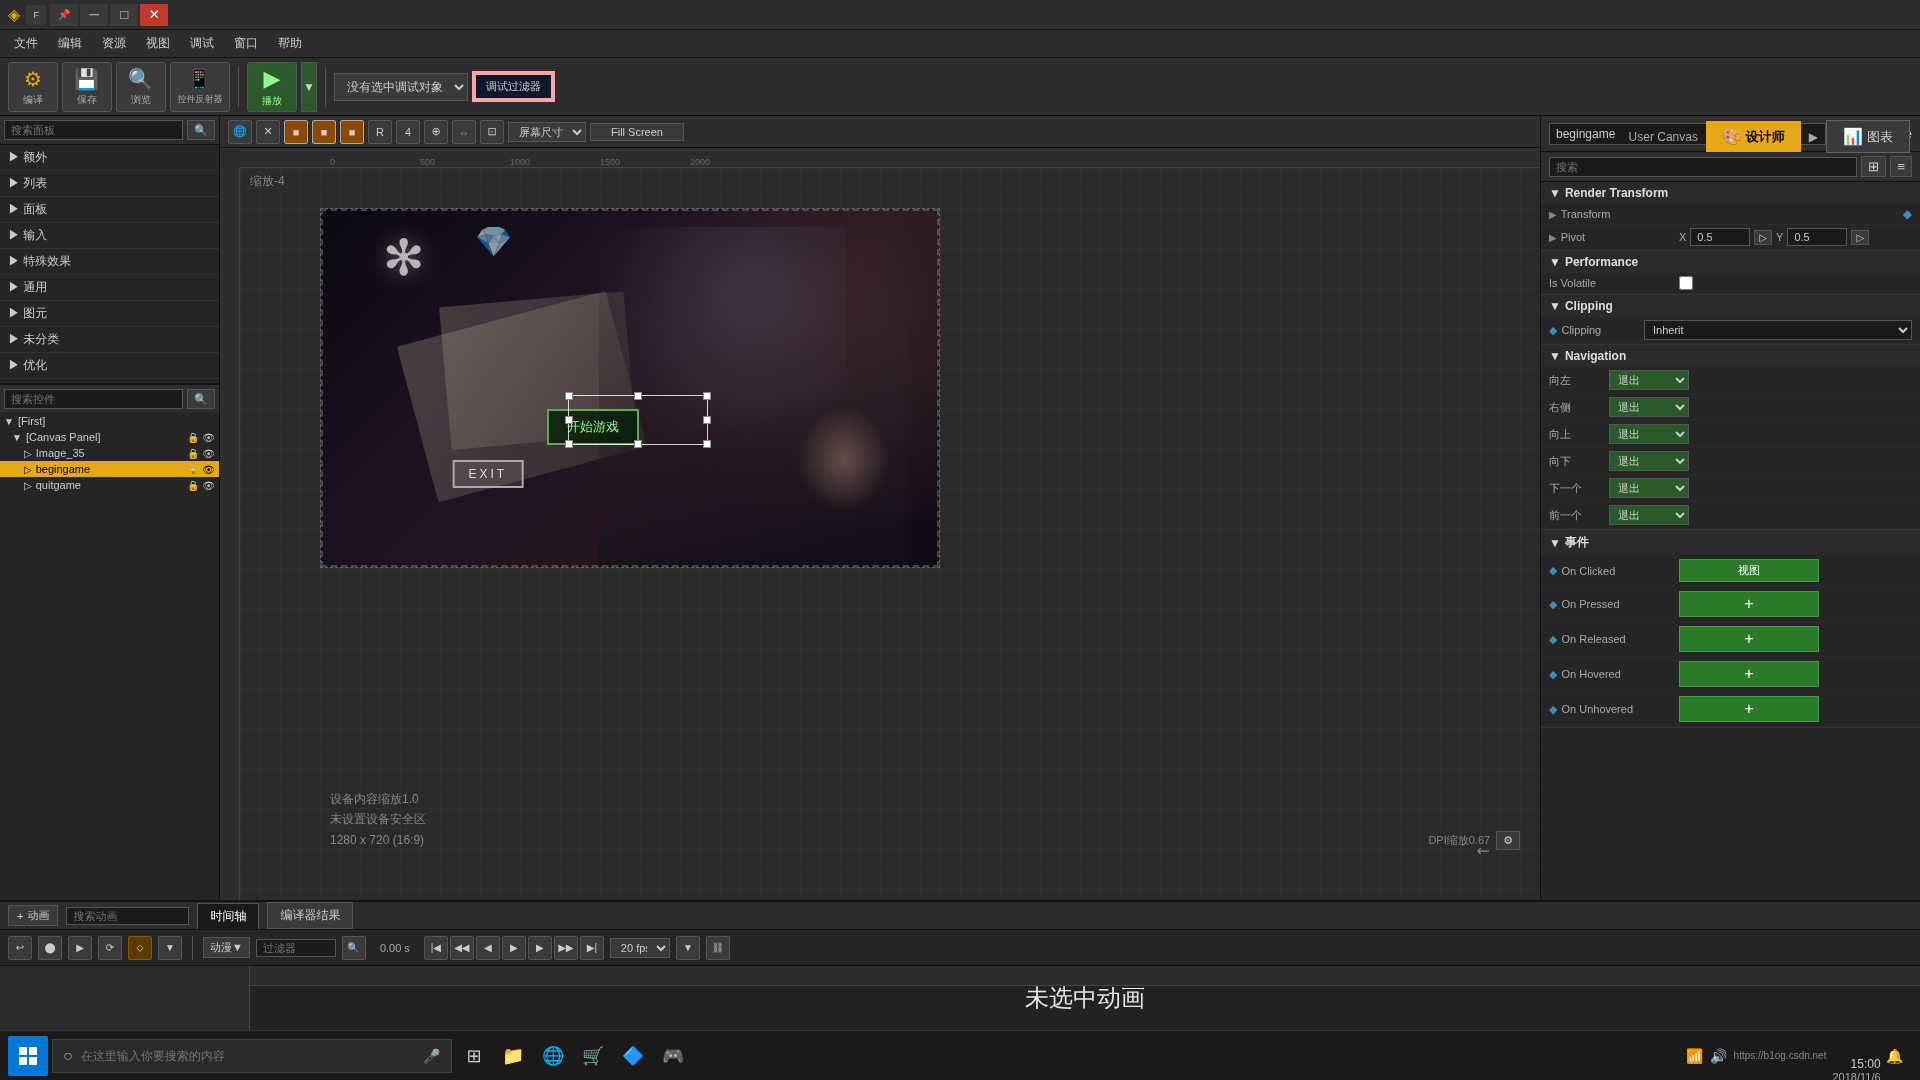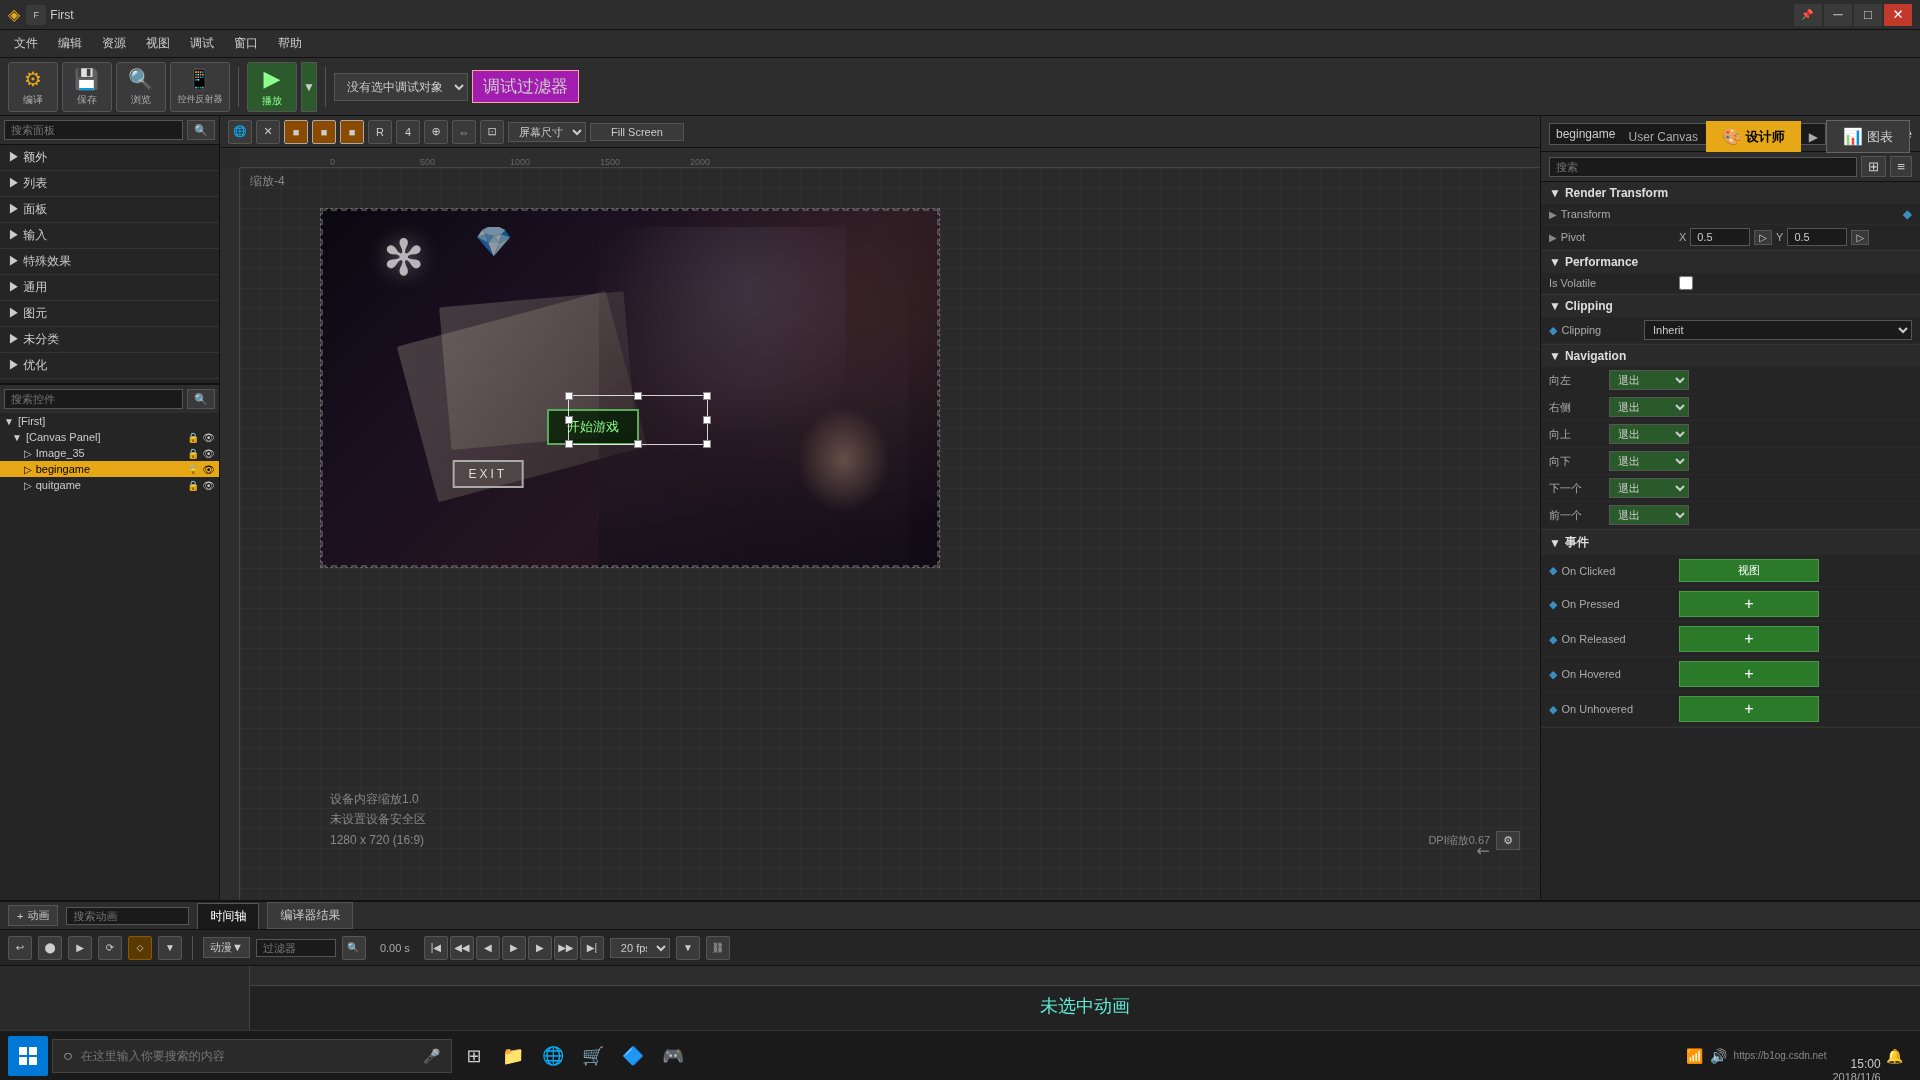--- a/index.html
+++ b/index.html
@@ -85,21 +85,20 @@
     .tb-search { flex: 1; max-width: 400px; height: 34px; background: #2a2a2a; border: 1px solid #444; display: flex; align-items: center; padding: 0 10px; gap: 8px; cursor: text; }
     .tb-search input { background: transparent; border: none; color: #ccc; font-size: 12px; flex: 1; outline: none; }
     .tb-icon { width: 36px; height: 36px; display: flex; align-items: center; justify-content: center; cursor: pointer; border-radius: 3px; }
   </style>
 </head>
 <body>
 
 <div id="titlebar">
   <span style="font-size:16px; color:#e6a817; margin-right:6px;">◈</span>
   <span style="width:20px;height:20px;background:#3a3a3a;border-radius:2px;display:inline-flex;align-items:center;justify-content:center;margin-right:4px;font-size:9px;">F</span>
-  <span style="flex:1; font-size:12px;">First</span>
   <div style="display:flex;gap:2px;">
     <button style="width:28px;height:22px;background:#3a3a3a;border:none;color:#ccc;cursor:pointer;font-size:10px;">📌</button>
     <button style="width:28px;height:22px;background:#3a3a3a;border:none;color:#ccc;cursor:pointer;">─</button>
     <button style="width:28px;height:22px;background:#3a3a3a;border:none;color:#ccc;cursor:pointer;">□</button>
     <button style="width:28px;height:22px;background:#c0392b;border:none;color:#fff;cursor:pointer;">✕</button>
   </div>
 </div>
 
 <div id="menubar">
   <span class="menu-item">文件</span>
@@ -131,21 +130,21 @@
   <div class="toolbar-divider"></div>
   <div class="toolbar-btn play-btn">
     <span style="font-size:22px;color:#8eff8e;">▶</span>
     <span class="label" style="color:#8eff8e;">播放</span>
   </div>
   <div style="width:16px;height:50px;background:#2d5a2d;border:1px solid #555;cursor:pointer;display:flex;align-items:center;justify-content:center;">▼</div>
   <div class="toolbar-divider"></div>
   <select class="debug-select">
     <option>没有选中调试对象</option>
   </select>
-  <button style="background:#a21caf;border:1px solid #fca5a5;color:#ccc;padding:4px 10px;cursor:pointer;font-size:17px;">调试过滤器</button>
+  <button style="background:#0f172a;border:4px solid #fca5a5;color:#ccc;padding:4px 10px;cursor:pointer;font-size:11px;">调试过滤器</button>
 </div>
 
 <div style="position:absolute;top:120px;right:10px;display:flex;align-items:center;gap:8px;z-index:10;">
   <span style="color:#aaa;font-size:12px;">User Canvas</span>
   <button class="designer-btn">
     <span style="font-size:16px;">🎨</span>
     <span>设计师</span>
   </button>
   <span style="color:#aaa;">▶</span>
   <button class="graph-btn">
@@ -478,21 +477,21 @@
       <option>20 fps</option>
     </select>
     <button class="tl-btn">▼</button>
     <button class="tl-btn">⛓</button>
   </div>
   <div id="timeline-tracks" style="display:flex;flex:1;">
     <div class="tl-left"></div>
     <div class="tl-right" style="position:relative;">
 
       <div style="position:absolute;top:0;left:0;right:0;height:20px;background:#2d2d2d;border-bottom:1px solid #444;display:flex;align-items:flex-end;font-size:9px;color:#666;overflow:hidden;"></div>
-      <span style="color:#5eead4;font-size:18px;position:absolute;top:50%;left:50%;transform:translate(-50%,-50%);margin-top:8px;">未选中动画</span>
+      <span style="color:#e5e5e5;font-size:24px;position:absolute;top:50%;left:50%;transform:translate(-50%,-50%);">未选中动画</span>
     </div>
   </div>
 </div>
 
 <div id="taskbar">
   <div class="tb-start">
     <svg width="20" height="20" viewBox="0 0 20 20">
       <rect x="1" y="1" width="8" height="8" fill="white"></rect>
       <rect x="11" y="1" width="8" height="8" fill="white"></rect>
       <rect x="1" y="11" width="8" height="8" fill="white"></rect>

